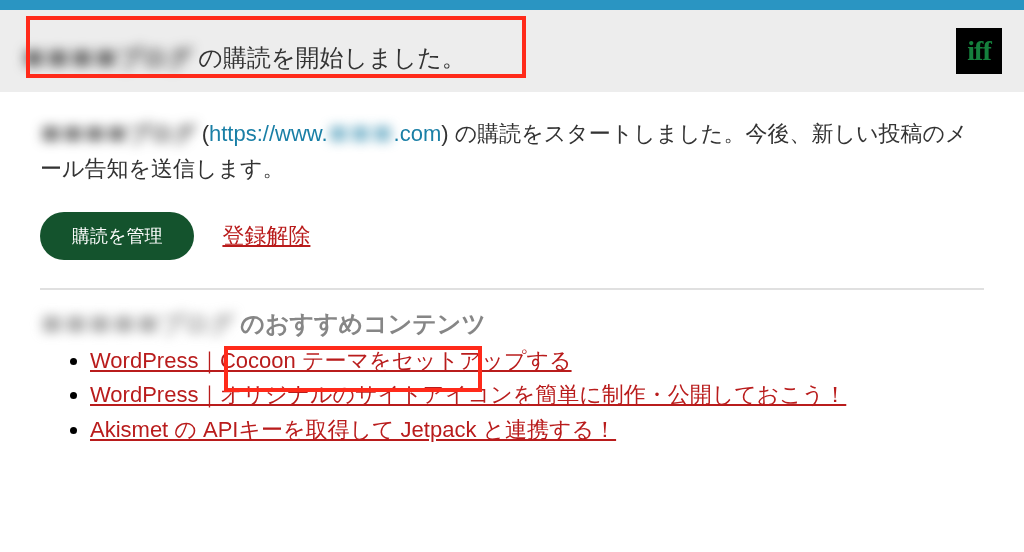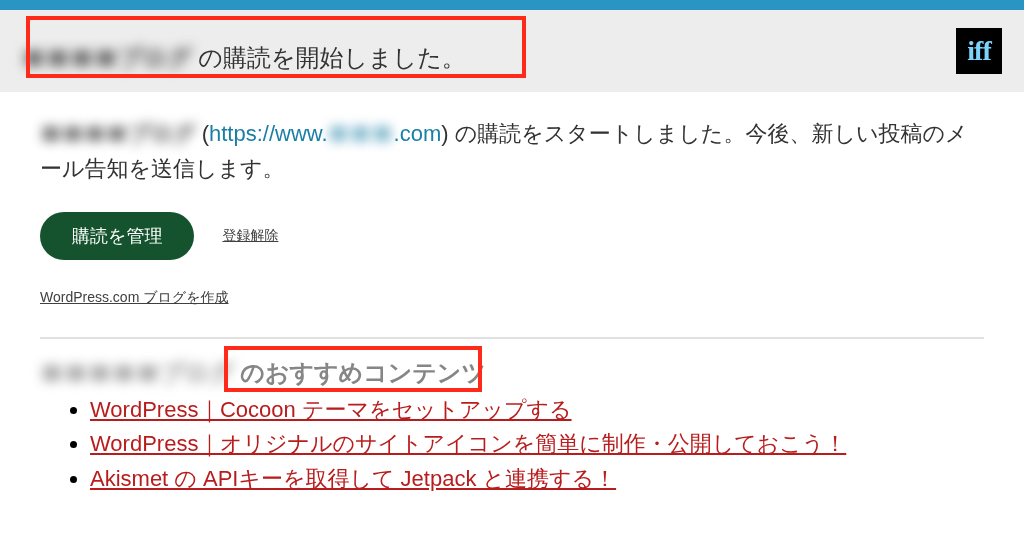--- a/index.html
+++ b/index.html
@@ -30,21 +30,21 @@
   filter: blur(6px);
   -webkit-filter: blur(6px);
 }
 .logo {
   width: 46px;
   height: 46px;
   background: #000;
   display: flex;
   align-items: center;
   justify-content: center;
-  color: #7dd3fc;
+  color: #15803d;
   font-family: "Times New Roman", serif;
   font-size: 28px;
   font-weight: 700;
   letter-spacing: -1px;
 }
 .content {
   padding: 24px 40px;
 }
 .lead {
   font-size: 22px;
@@ -64,22 +64,22 @@
   background: #14532d;
   color: #fff;
   border: none;
   border-radius: 26px;
   padding: 12px 32px;
   font-size: 18px;
   font-weight: 400;
   cursor: pointer;
 }
 .link {
-  color: #404040;
-  font-size: 14px;
+  color: #b91c1c;
+  font-size: 22px;
   text-decoration: underline;
   cursor: pointer;
 }
 .create-link {
   margin-bottom: 30px;
 }
 .divider {
   height: 2px;
   background: #e0e0e0;
   margin: 0 0 18px 0;
@@ -126,23 +126,20 @@
 <div class="content">
   <p class="lead">
     <span class="bold blur">〓〓〓〓ブログ</span><span> (</span><span class="url"><span>https://www.</span><span class="blur">〓〓〓</span><span>.com</span></span><span>) </span><span>の購読をスタートしました。今後、新しい投稿のメール告知を送信します。</span>
   </p>
 
   <div class="actions">
     <button class="btn-primary">購読を管理</button>
     <a class="link">登録解除</a>
   </div>
 
-  <div class="create-link">
-    <a class="link">WordPress.com ブログを作成</a>
-  </div>
 
   <div class="divider"></div>
 
   <h2 class="rec-heading">
     <span class="blur">〓〓〓〓〓ブログ</span><span> のおすすめコンテンツ</span>
   </h2>
 
   <ul class="rec-list">
     <li><a>WordPress｜Cocoon テーマをセットアップする</a></li>
     <li><a>WordPress｜オリジナルのサイトアイコンを簡単に制作・公開しておこう！</a></li>

